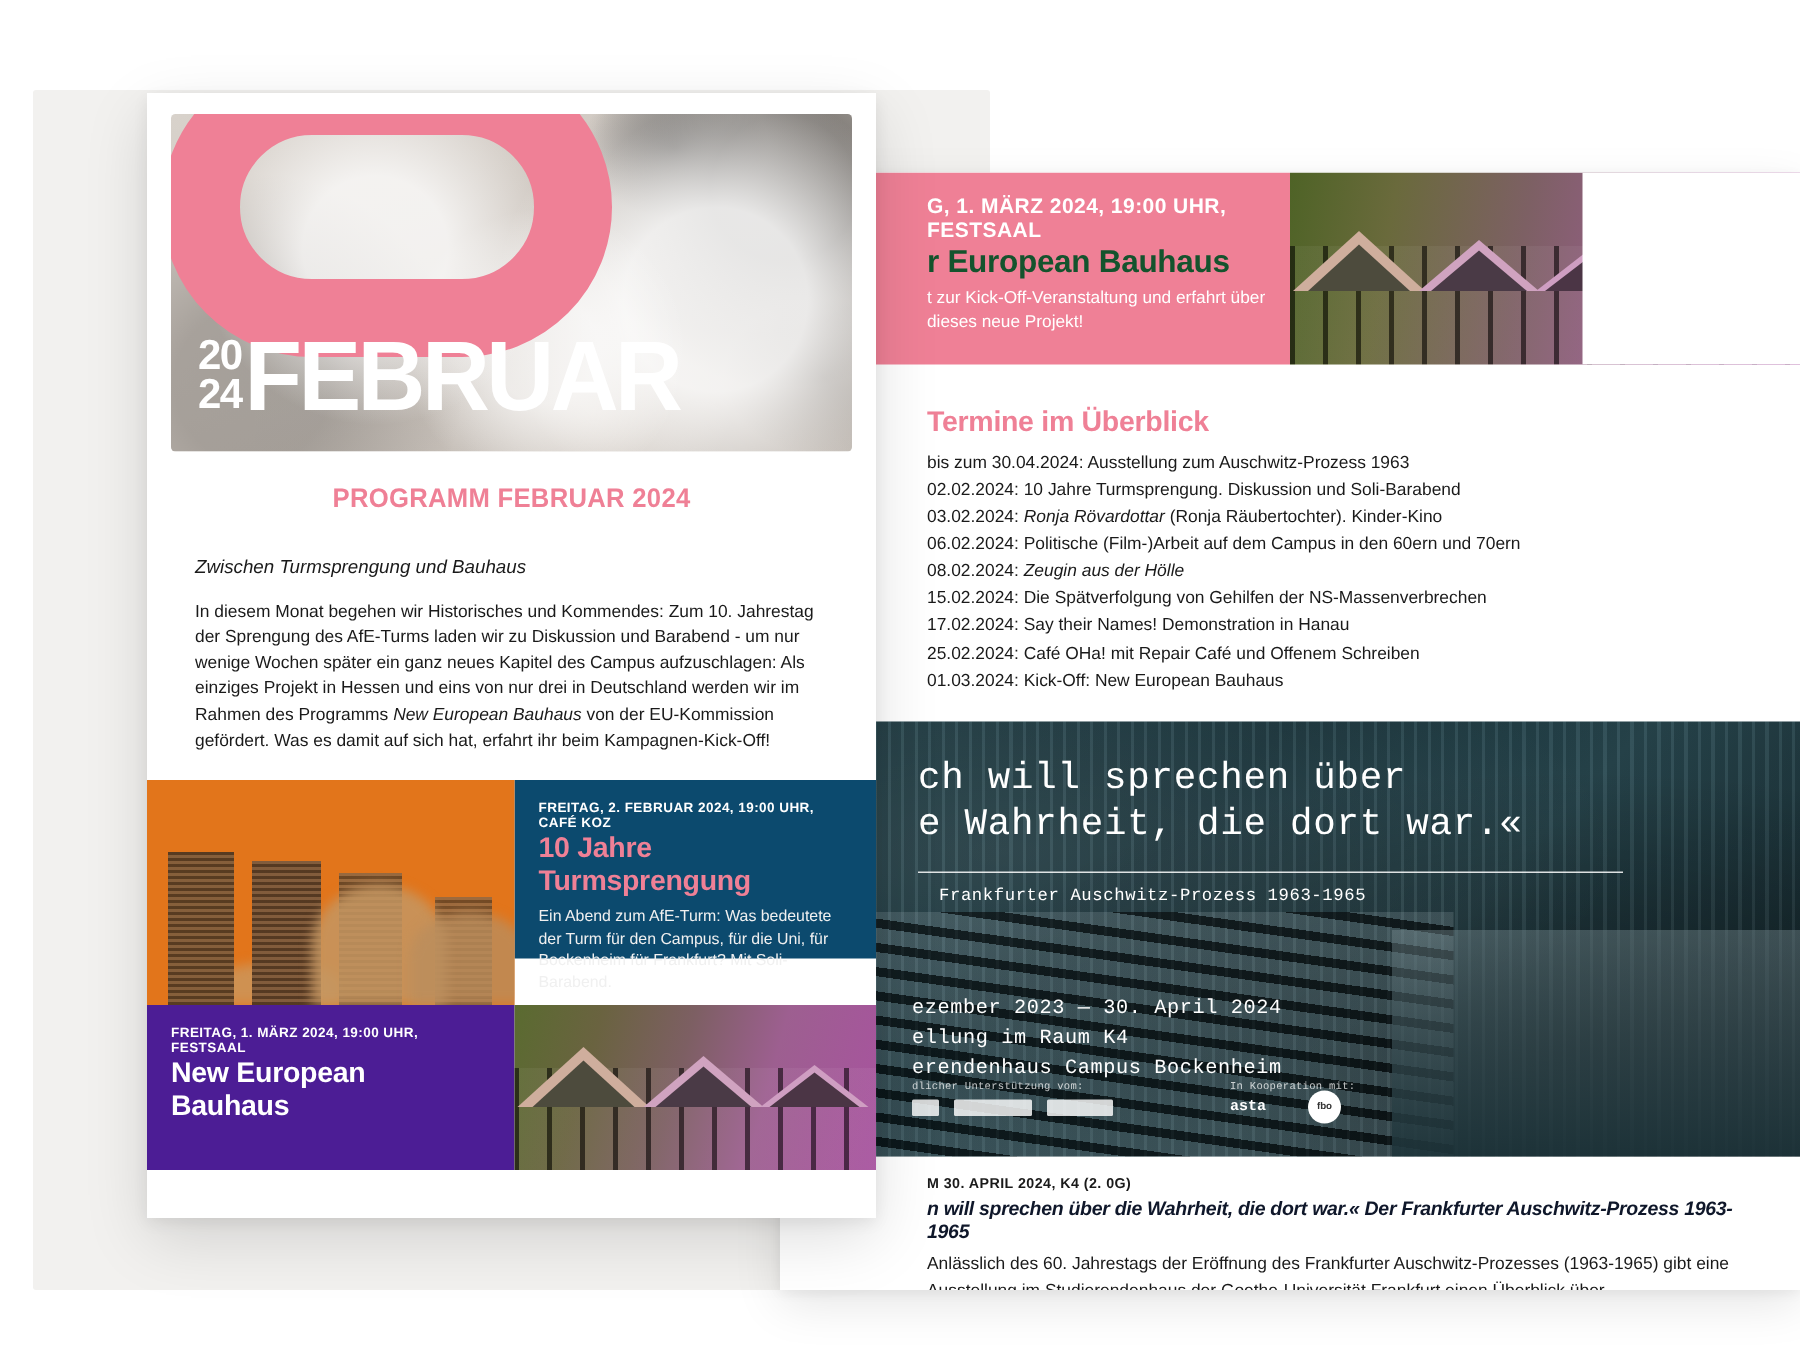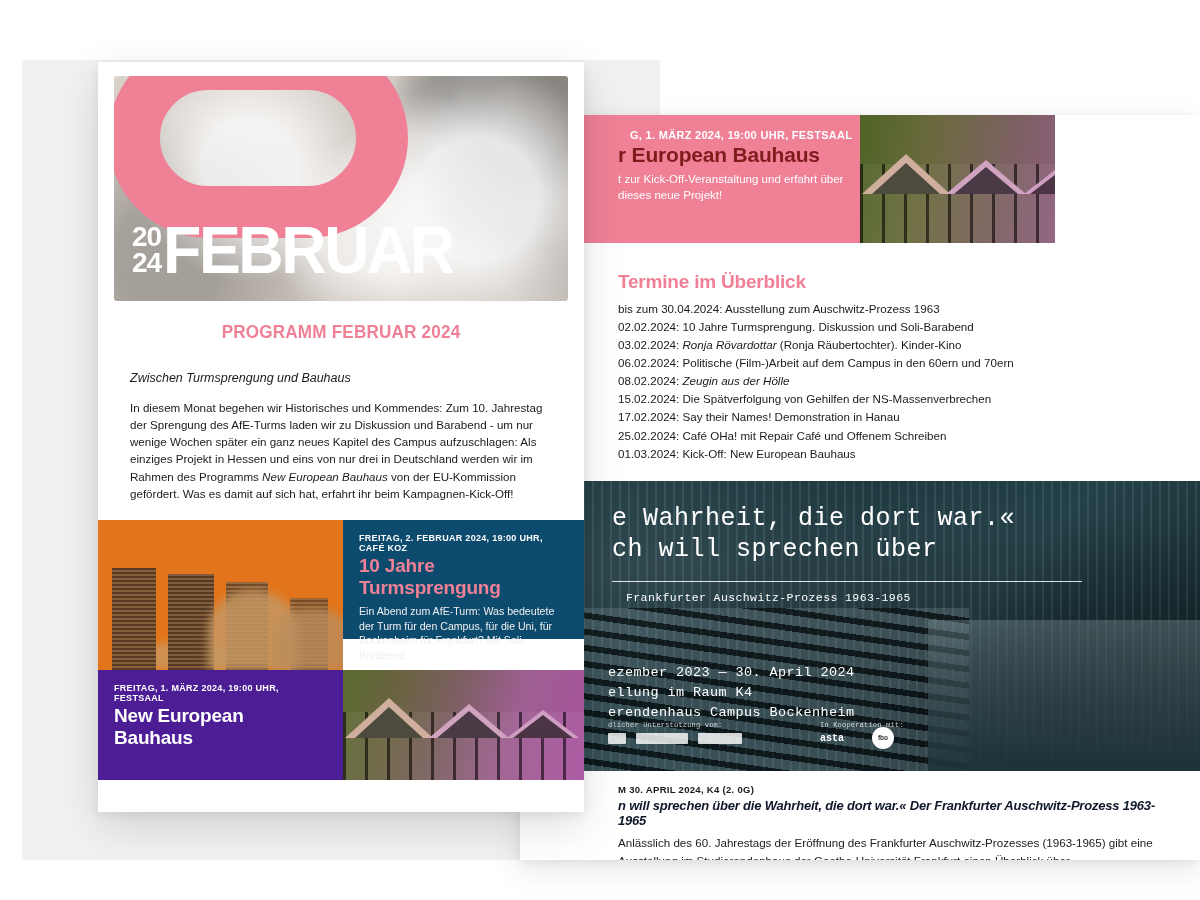--- a/index.html
+++ b/index.html
@@ -125,22 +125,22 @@
   .g2{left:86px;border-width:0 40px 34px 40px;border-color:transparent transparent #d0a3c0 transparent;}
   .g3{left:164px;border-width:0 36px 28px 36px;border-color:transparent transparent #cf9ec2 transparent;}
   .gi{position:absolute;width:0;height:0;border-style:solid;}
   .gi1{left:12px;bottom:38%;border-width:0 34px 31px 34px;border-color:transparent transparent #4d4b3d transparent;}
   .gi2{left:94px;bottom:38%;border-width:0 32px 27px 32px;border-color:transparent transparent #4a3a46 transparent;}
   .gi3{left:170px;bottom:38%;border-width:0 30px 23px 30px;border-color:transparent transparent #4b3545 transparent;}
 
   
   .bp-row1{display:flex;width:100%;height:128px;}
   .bp-pink{width:340px;background:#ef8096;color:#fff;padding:14px 0 0 98px;box-sizing:border-box;}
-  .bp-pink .meta{font-size:11px;margin-left:12px;}
-  .bp-pink .card-head{color:#7f1d1d;font-size:21px;margin-bottom:5px;}
+  .bp-pink .meta{font-size:14px;}
+  .bp-pink .card-head{color:#14532d;font-size:21px;margin-bottom:5px;}
   .bp-pink .card-body{color:#fff;font-size:11.5px;line-height:1.35;margin-bottom:9px;}
   .bp-roof{flex:1;position:relative;overflow:hidden;
     background:linear-gradient(100deg,#4e6326 0%,#6a6a3c 20%,#7d6064 45%,#9a5d8d 70%,#ab57a3 100%);}
   .bp-white-r{position:absolute;right:0;top:0;width:145px;height:100%;background:#fff;}
 
   .termine{padding:28px 0 18px 98px;}
   .termine h2{color:#ef8096;font-weight:700;font-size:19px;margin:0 0 7px 0;letter-spacing:-0.2px;}
   .termine ul{list-style:none;margin:0;padding:0;}
   .termine li{font-size:11.6px;line-height:1.56;color:#1a1a1a;}
   .termine li .it{font-style:italic;}
@@ -221,22 +221,22 @@
           <li><span>25.02.2024: Café OHa! mit Repair Café und Offenem Schreiben</span></li>
           <li><span>01.03.2024: Kick-Off: New European Bauhaus</span></li>
         </ul>
     </div>
 
     <div class="expo">
       <div class="expo-tex"></div>
       <div class="expo-benches"></div>
       <div class="expo-floor"></div>
       <div class="expo-q">
+        <div>ch will sprechen über</div>
         <div>e Wahrheit, die dort war.«</div>
-        <div>ch will sprechen über</div>
       </div>
       <div class="expo-rule"></div>
       <div class="expo-sub">Frankfurter Auschwitz-Prozess 1963-1965</div>
       <div class="expo-when">
         <div>ezember 2023 — 30. April 2024</div>
         <div>ellung im Raum K4</div>
         <div>erendenhaus Campus Bockenheim</div>
       </div>
       <div class="expo-cred">dlicher Unterstützung vom:</div>
       <div class="expo-cred2">In Kooperation mit:</div>

